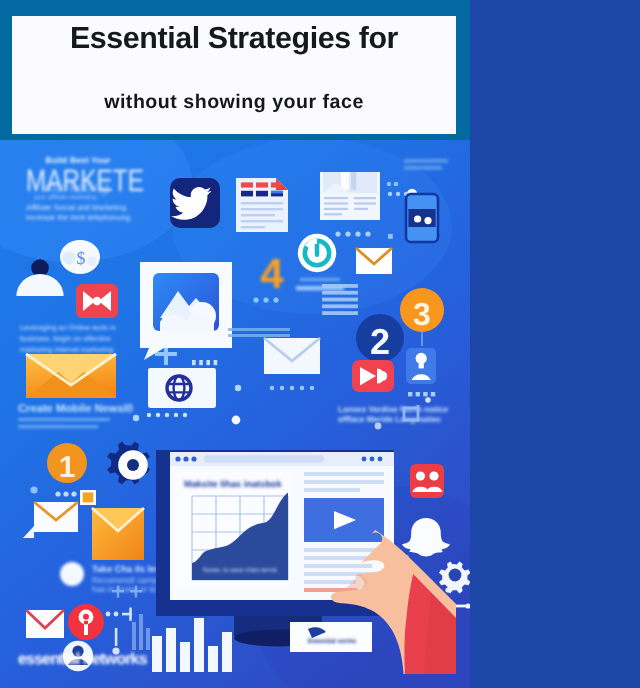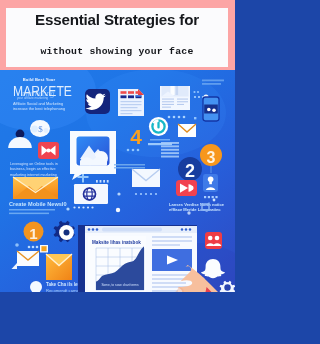--- a/index.html
+++ b/index.html
@@ -1,23 +1,23 @@
 <!DOCTYPE html>
 <html><head>
 <meta charset="utf-8">
 <style>
   html,body{margin:0;padding:0;}
   body{width:235px;height:344px;overflow:hidden;background:#1c46a8;
        font-family:"Liberation Sans",sans-serif;-webkit-font-smoothing:antialiased;}
-  #root{position:relative;width:235px;height:292px;background:#fca5a5;overflow:hidden;}
+  #root{position:relative;width:235px;height:344px;background:#0369a1;overflow:hidden;}
   #headerbox{position:absolute;left:6px;top:8px;width:222px;height:59px;background:#fbfbfd;}
   .hl{position:absolute;left:0;width:222px;text-align:center;white-space:nowrap;}
   #h1{top:2.6px;font-size:15.2px;font-weight:bold;color:#16181c;letter-spacing:-0.2px;}
   #h2{top:18.6px;font-size:16.6px;font-weight:bold;color:#1b2e9e;letter-spacing:0.05px;}
-  #h3{top:37.8px;font-size:9.8px;font-weight:bold;color:#15171c;letter-spacing:0.25px;font-family:Liberation Mono, monospace;}
+  #h3{top:37.8px;font-size:9.8px;font-weight:bold;color:#15171c;letter-spacing:0.25px;}
   #art{position:absolute;left:0;top:70px;width:235px;height:274px;overflow:hidden;}
   #art svg{display:block;}
 </style>
 </head>
 <body>
 
 <div id="root">
   <div id="headerbox">
     <div class="hl" id="h1">Essential Strategies for</div>
     <div class="hl" id="h3">without showing your face</div>

